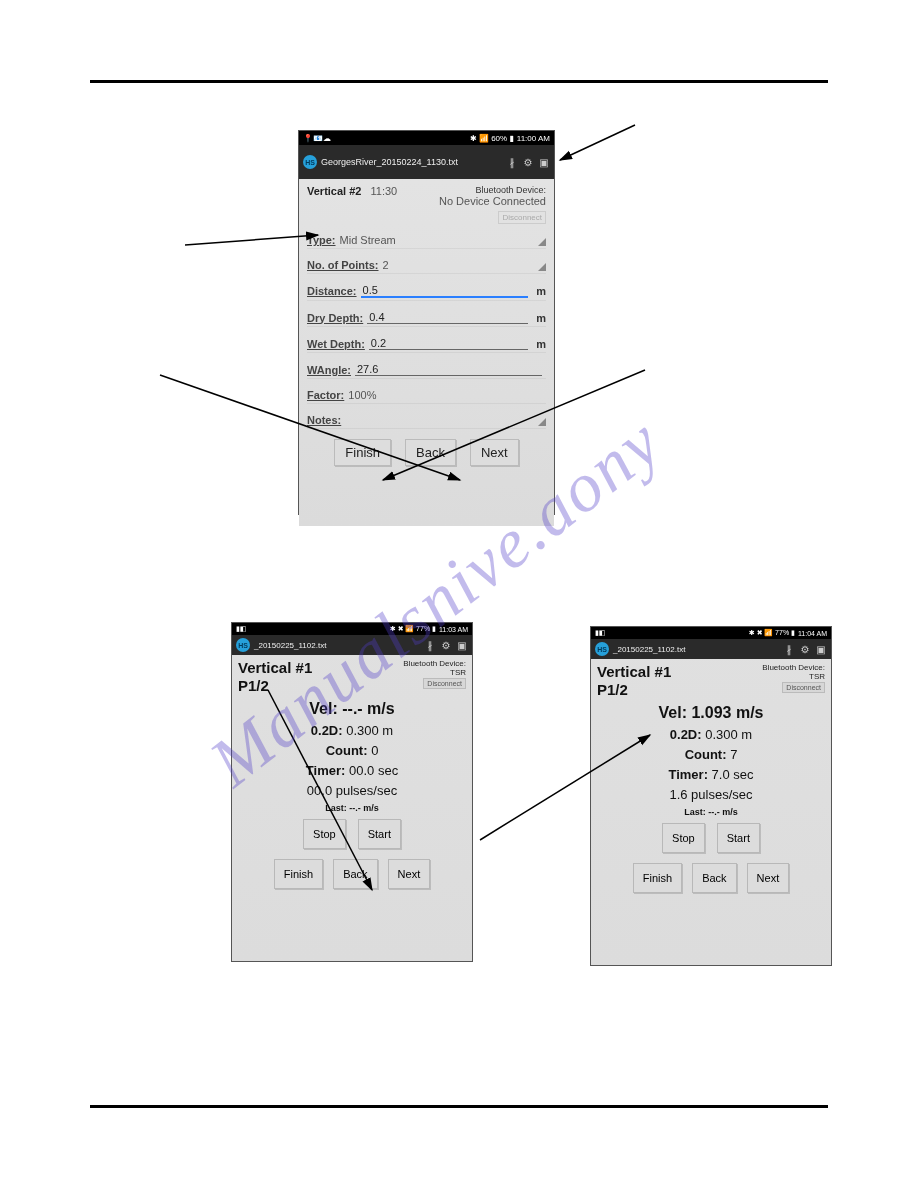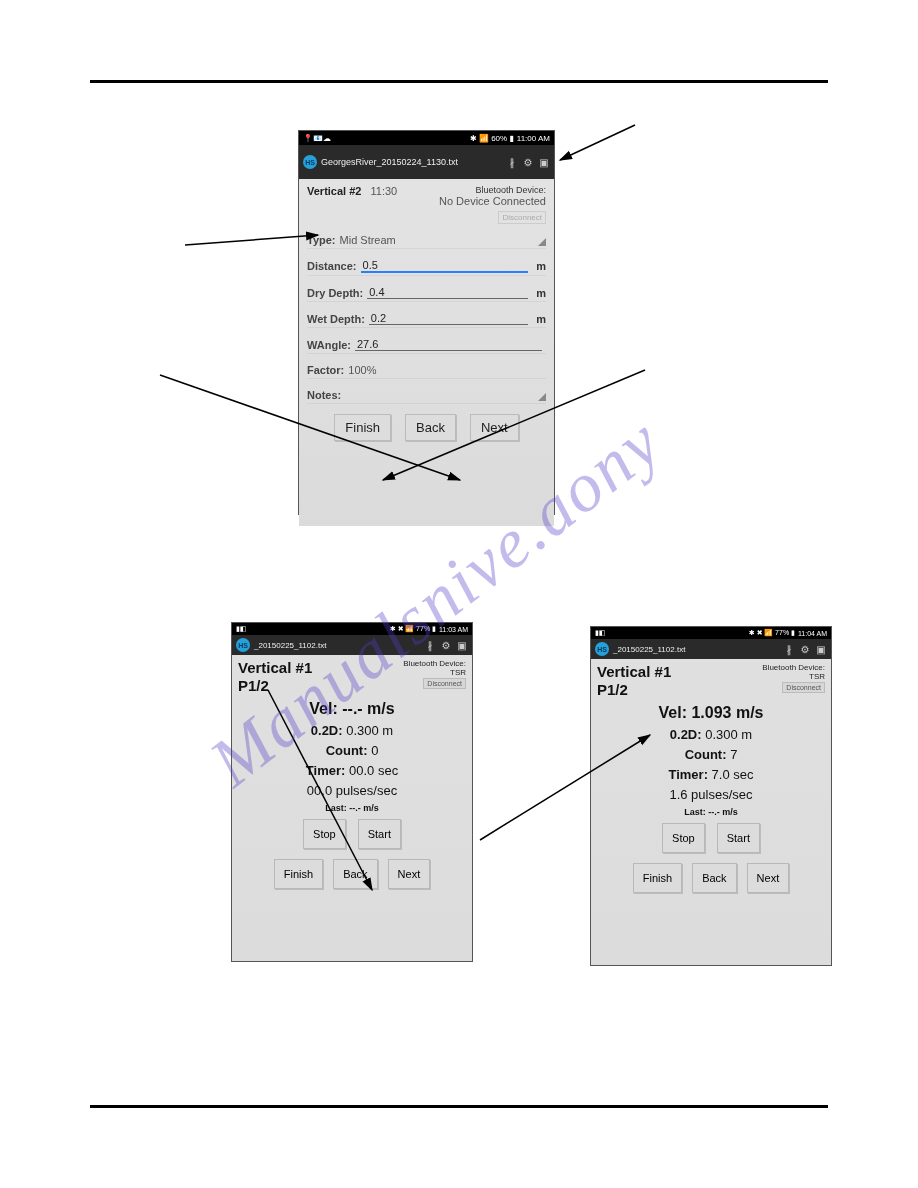--- a/index.html
+++ b/index.html
@@ -81,21 +81,21 @@
     margin-top: 6px;
     font-size: 11px;
     color:#333;
     display:flex;
     align-items:center;
     gap:4px;
     border-bottom: 1px solid rgba(0,0,0,0.05);
     padding: 4px 0 2px;
     position:relative;
   }
-  .field-row .lbl { font-weight: bold; color:#444; }
+  .field-row .lbl { font-weight: bold; color:#444;text-decoration:underline; }
   .field-row .val { color:#555; }
   .field-row.inputish .val {
     flex:1;
     border-bottom: 1px solid #666;
     margin-right:4px;
     padding-left:2px;
     color:#222;
   }
   .field-row .unit { font-size:11px; color:#333; font-weight:bold;}
   .field-row .tri {
@@ -186,20 +186,25 @@
     <div style="text-align:right">
         <span class="disc-btn">Disconnect</span>
       </div>
     <div style="clear:both"></div>
 
     <div class="field-row">
       <span class="lbl">Type:</span>
       <span class="val">Mid Stream</span>
       <span class="tri"></span>
     </div>
+    <div class="field-row">
+      <span class="lbl">No. of Points:</span>
+      <span class="val">2</span>
+      <span class="tri"></span>
+    </div>
     <div class="field-row inputish distance">
       <span class="lbl">Distance:</span>
       <span class="val">0.5</span>
       <span class="unit">m</span>
     </div>
     <div class="field-row inputish">
       <span class="lbl">Dry Depth:</span>
       <span class="val">0.4</span>
       <span class="unit">m</span>
     </div>

